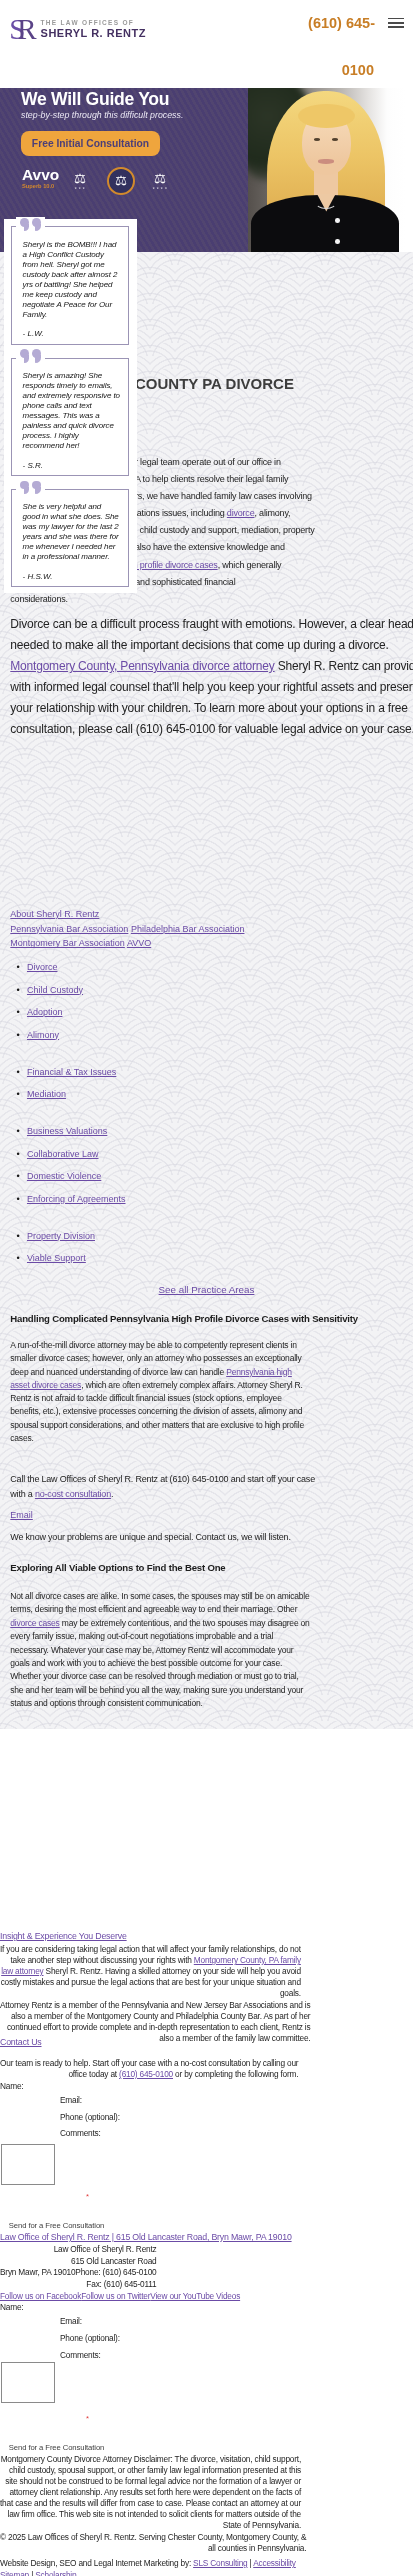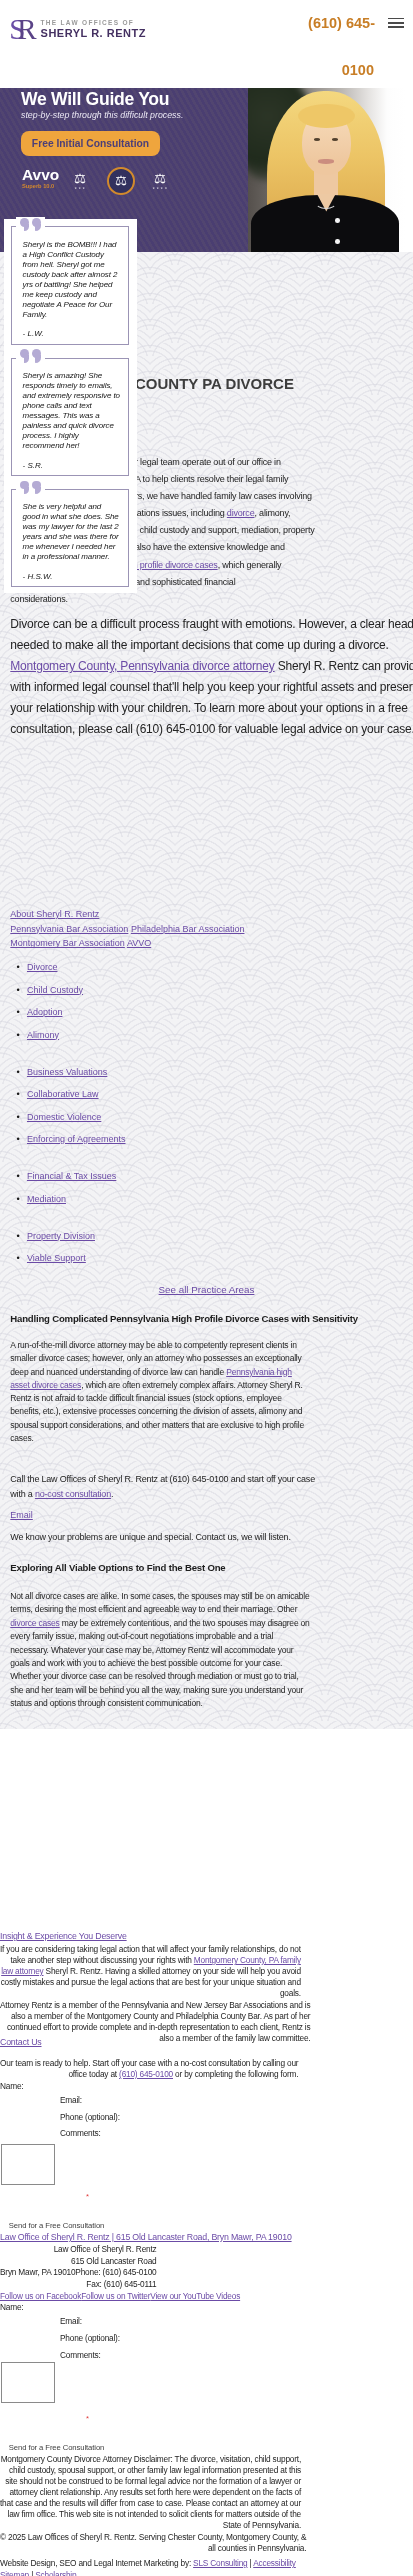--- a/index.html
+++ b/index.html
@@ -237,28 +237,28 @@
     <div class="abs" id="about-links"><a class="lnk">About Sheryl R. Rentz</a><br><a class="lnk">Pennsylvania Bar Association</a> <a class="lnk">Philadelphia Bar Association</a><br><a class="lnk">Montgomery Bar Association</a> <a class="lnk">AVVO</a></div>
 
     <div class="abs" id="practice">
         <ul>
           <li><a class="lnk">Divorce</a></li>
           <li><a class="lnk">Child Custody</a></li>
           <li><a class="lnk">Adoption</a></li>
           <li><a class="lnk">Alimony</a></li>
         </ul>
         <ul>
+          <li><a class="lnk">Financial &amp; Tax Issues</a></li>
+          <li><a class="lnk">Mediation</a></li>
+        </ul>
+        <ul>
           <li><a class="lnk">Business Valuations</a></li>
           <li><a class="lnk">Collaborative Law</a></li>
           <li><a class="lnk">Domestic Violence</a></li>
           <li><a class="lnk">Enforcing of Agreements</a></li>
-        </ul>
-        <ul>
-          <li><a class="lnk">Financial &amp; Tax Issues</a></li>
-          <li><a class="lnk">Mediation</a></li>
         </ul>
         <ul>
           <li><a class="lnk">Property Division</a></li>
           <li><a class="lnk">Viable Support</a></li>
         </ul>
       </div>
 
     <div class="abs" id="see-all"><a class="lnk">See all Practice Areas</a></div>
 
     <h2 class="abs h2line" id="h2a">Handling Complicated Pennsylvania High Profile Divorce Cases with Sensitivity</h2>

